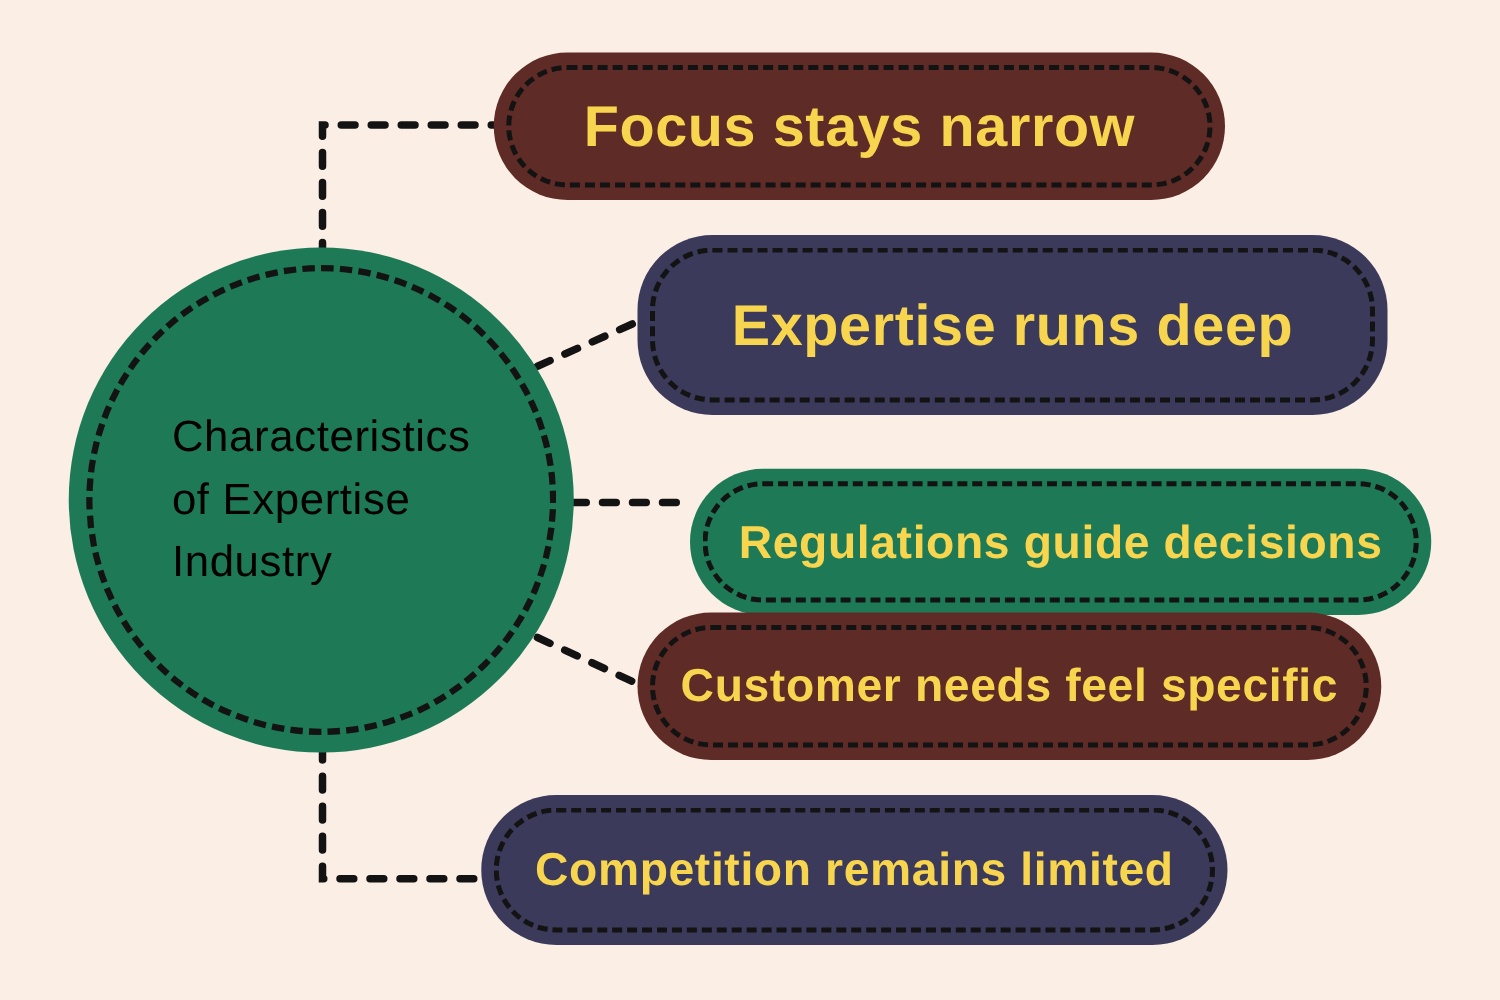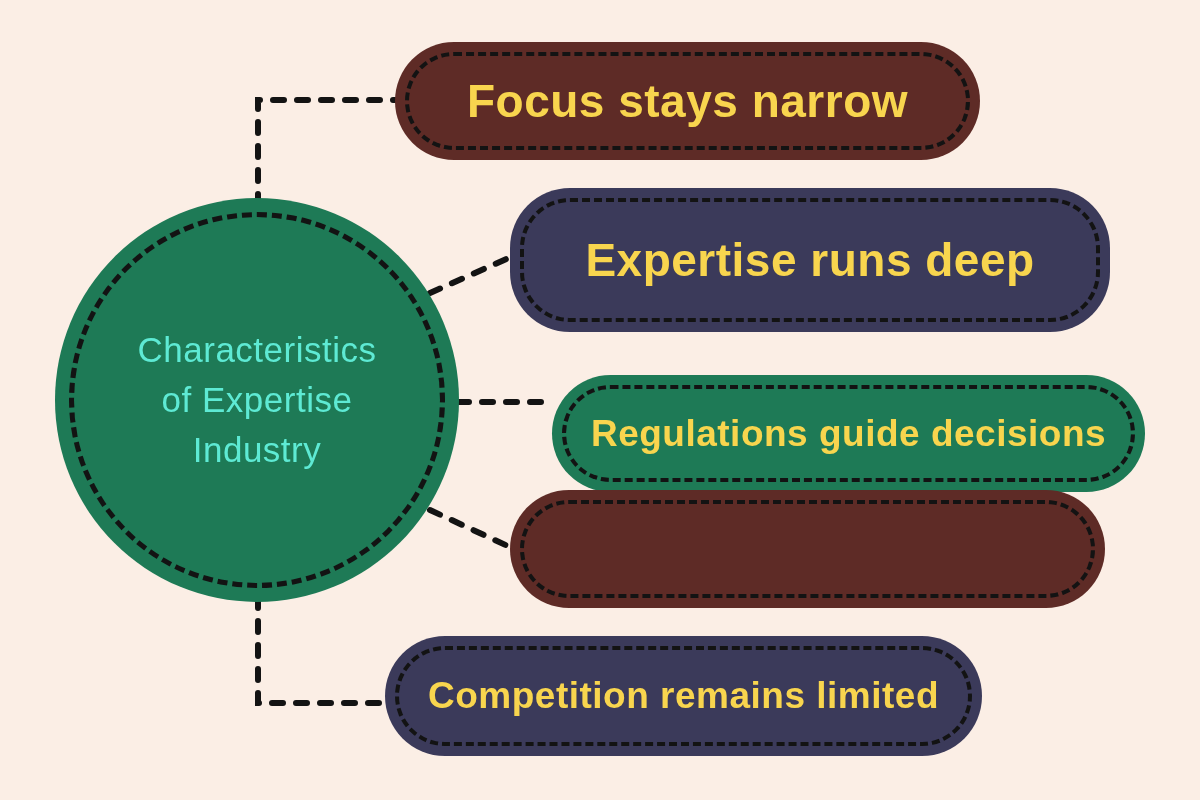--- a/index.html
+++ b/index.html
@@ -35,22 +35,22 @@
     justify-content: center;
   }
   .center-circle .ring {
     position: absolute;
     inset: 14px;
     border: 5px dashed #131313;
     border-radius: 50%;
   }
   .center-title {
     position: relative;
-    text-align: center;
-    color: #5eead4;
+    text-align: left;
+    color: #000000;
     font-size: 35px;
     line-height: 50px;
     font-weight: 500;
     letter-spacing: 0.5px;
   }
   .center-title span { display: block; }
 
   
   .pill {
     position: absolute;
@@ -114,20 +114,21 @@
     <span class="pill-label">Expertise runs deep</span>
   </div>
 
   <div class="pill pill-3 pill-green">
     <div class="inner-border"></div>
     <span class="pill-label">Regulations guide decisions</span>
   </div>
 
   <div class="pill pill-4 pill-maroon">
     <div class="inner-border"></div>
+    <span class="pill-label">Customer needs feel specific</span>
   </div>
 
   <div class="pill pill-5 pill-navy">
     <div class="inner-border"></div>
     <span class="pill-label">Competition remains limited</span>
   </div>
 
 </div>
 
 </body></html>

